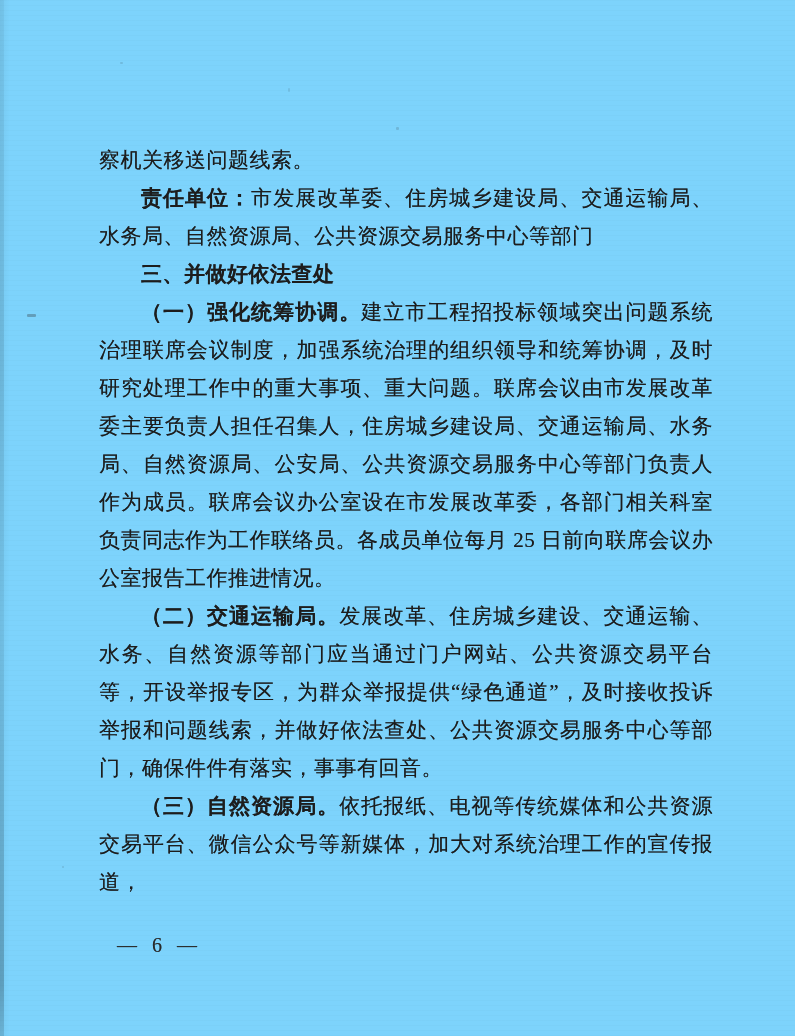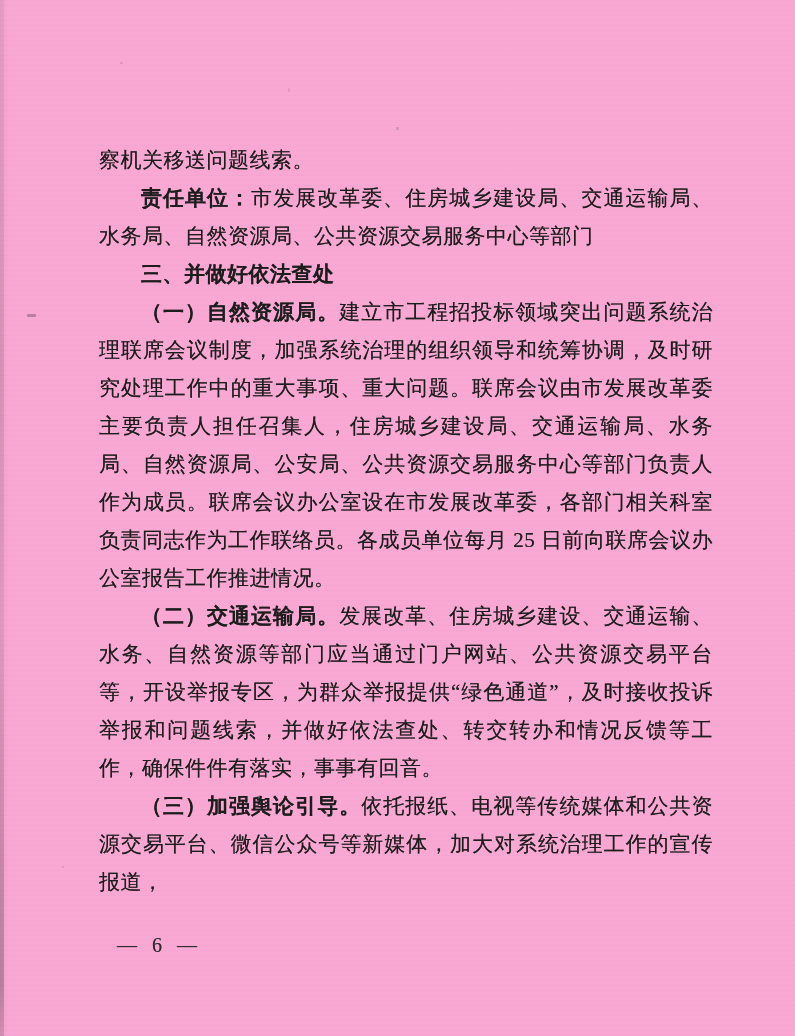--- a/index.html
+++ b/index.html
@@ -10,21 +10,21 @@
     width: 795px;
     height: 1036px;
     overflow: hidden;
     background: #e9e9e7;
     font-family: "Liberation Serif", "DejaVu Serif", serif;
   }
   .page {
     position: relative;
     width: 795px;
     height: 1036px;
-    background: #f9a8d4;
+    background: #7dd3fc;
     overflow: hidden;
   }
   
   .page::before {
     content: "";
     position: absolute;
     inset: 0;
     background:
       repeating-linear-gradient(
         180deg,
@@ -107,23 +107,23 @@
 
   <main class="text-block">
 
     <p class="para no-indent"><span>察机关移送问题线索。</span></p>
 
     <p class="para"><span class="lead">责任单位：</span><span>市发展改革委、住房城乡建设局、交通运输局、水务局、自然资源局、公共资源交易服务中心等部门</span></p>
 
 
     <p class="para"><span class="lead">三、并做好依法查处</span></p>
 
-    <p class="para"><span class="lead">（一）自然资源局。</span><span>建立市工程招投标领域突出问题系统治理联席会议制度，加强系统治理的组织领导和统筹协调，及时研究处理工作中的重大事项、重大问题。联席会议由市发展改革委主要负责人担任召集人，住房城乡建设局、交通运输局、水务局、自然资源局、公安局、公共资源交易服务中心等部门负责人作为成员。联席会议办公室设在市发展改革委，各部门相关科室负责同志作为工作联络员。各成员单位每月 25 日前向联席会议办公室报告工作推进情况。</span></p>
+    <p class="para"><span class="lead">（一）强化统筹协调。</span><span>建立市工程招投标领域突出问题系统治理联席会议制度，加强系统治理的组织领导和统筹协调，及时研究处理工作中的重大事项、重大问题。联席会议由市发展改革委主要负责人担任召集人，住房城乡建设局、交通运输局、水务局、自然资源局、公安局、公共资源交易服务中心等部门负责人作为成员。联席会议办公室设在市发展改革委，各部门相关科室负责同志作为工作联络员。各成员单位每月 25 日前向联席会议办公室报告工作推进情况。</span></p>
 
-    <p class="para"><span class="lead">（二）交通运输局。</span><span>发展改革、住房城乡建设、交通运输、水务、自然资源等部门应当通过门户网站、公共资源交易平台等，开设举报专区，为群众举报提供“绿色通道”，及时接收投诉举报和问题线索，并做好依法查处、转交转办和情况反馈等工作，确保件件有落实，事事有回音。</span></p>
+    <p class="para"><span class="lead">（二）交通运输局。</span><span>发展改革、住房城乡建设、交通运输、水务、自然资源等部门应当通过门户网站、公共资源交易平台等，开设举报专区，为群众举报提供“绿色通道”，及时接收投诉举报和问题线索，并做好依法查处、公共资源交易服务中心等部门，确保件件有落实，事事有回音。</span></p>
 
-    <p class="para"><span class="lead">（三）加强舆论引导。</span><span>依托报纸、电视等传统媒体和公共资源交易平台、微信公众号等新媒体，加大对系统治理工作的宣传报道，</span></p>
+    <p class="para"><span class="lead">（三）自然资源局。</span><span>依托报纸、电视等传统媒体和公共资源交易平台、微信公众号等新媒体，加大对系统治理工作的宣传报道，</span></p>
 
   </main>
 
   <div class="page-number">— 6 —</div>
 
 </div>
 
 </body></html>

